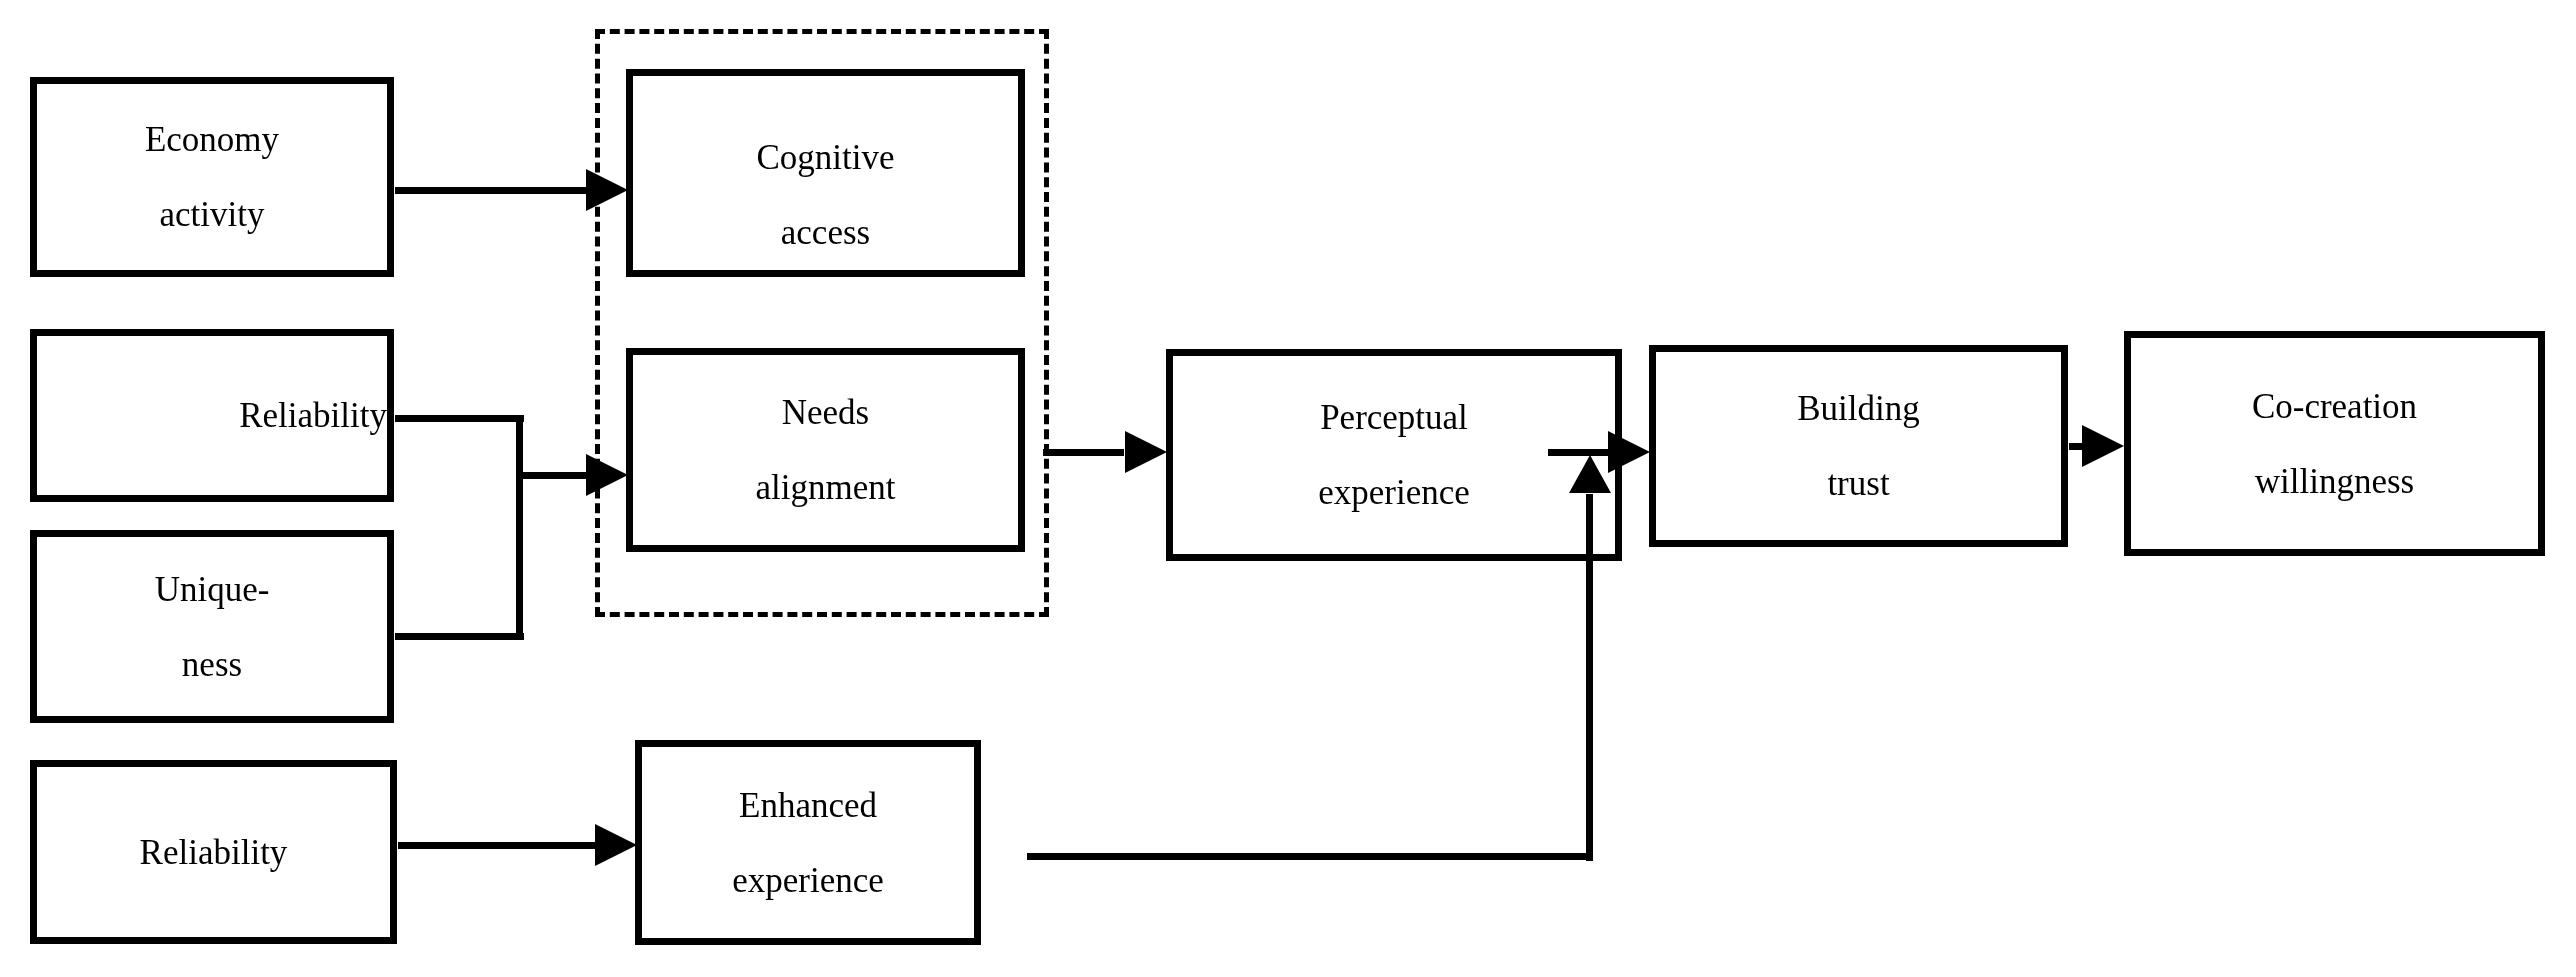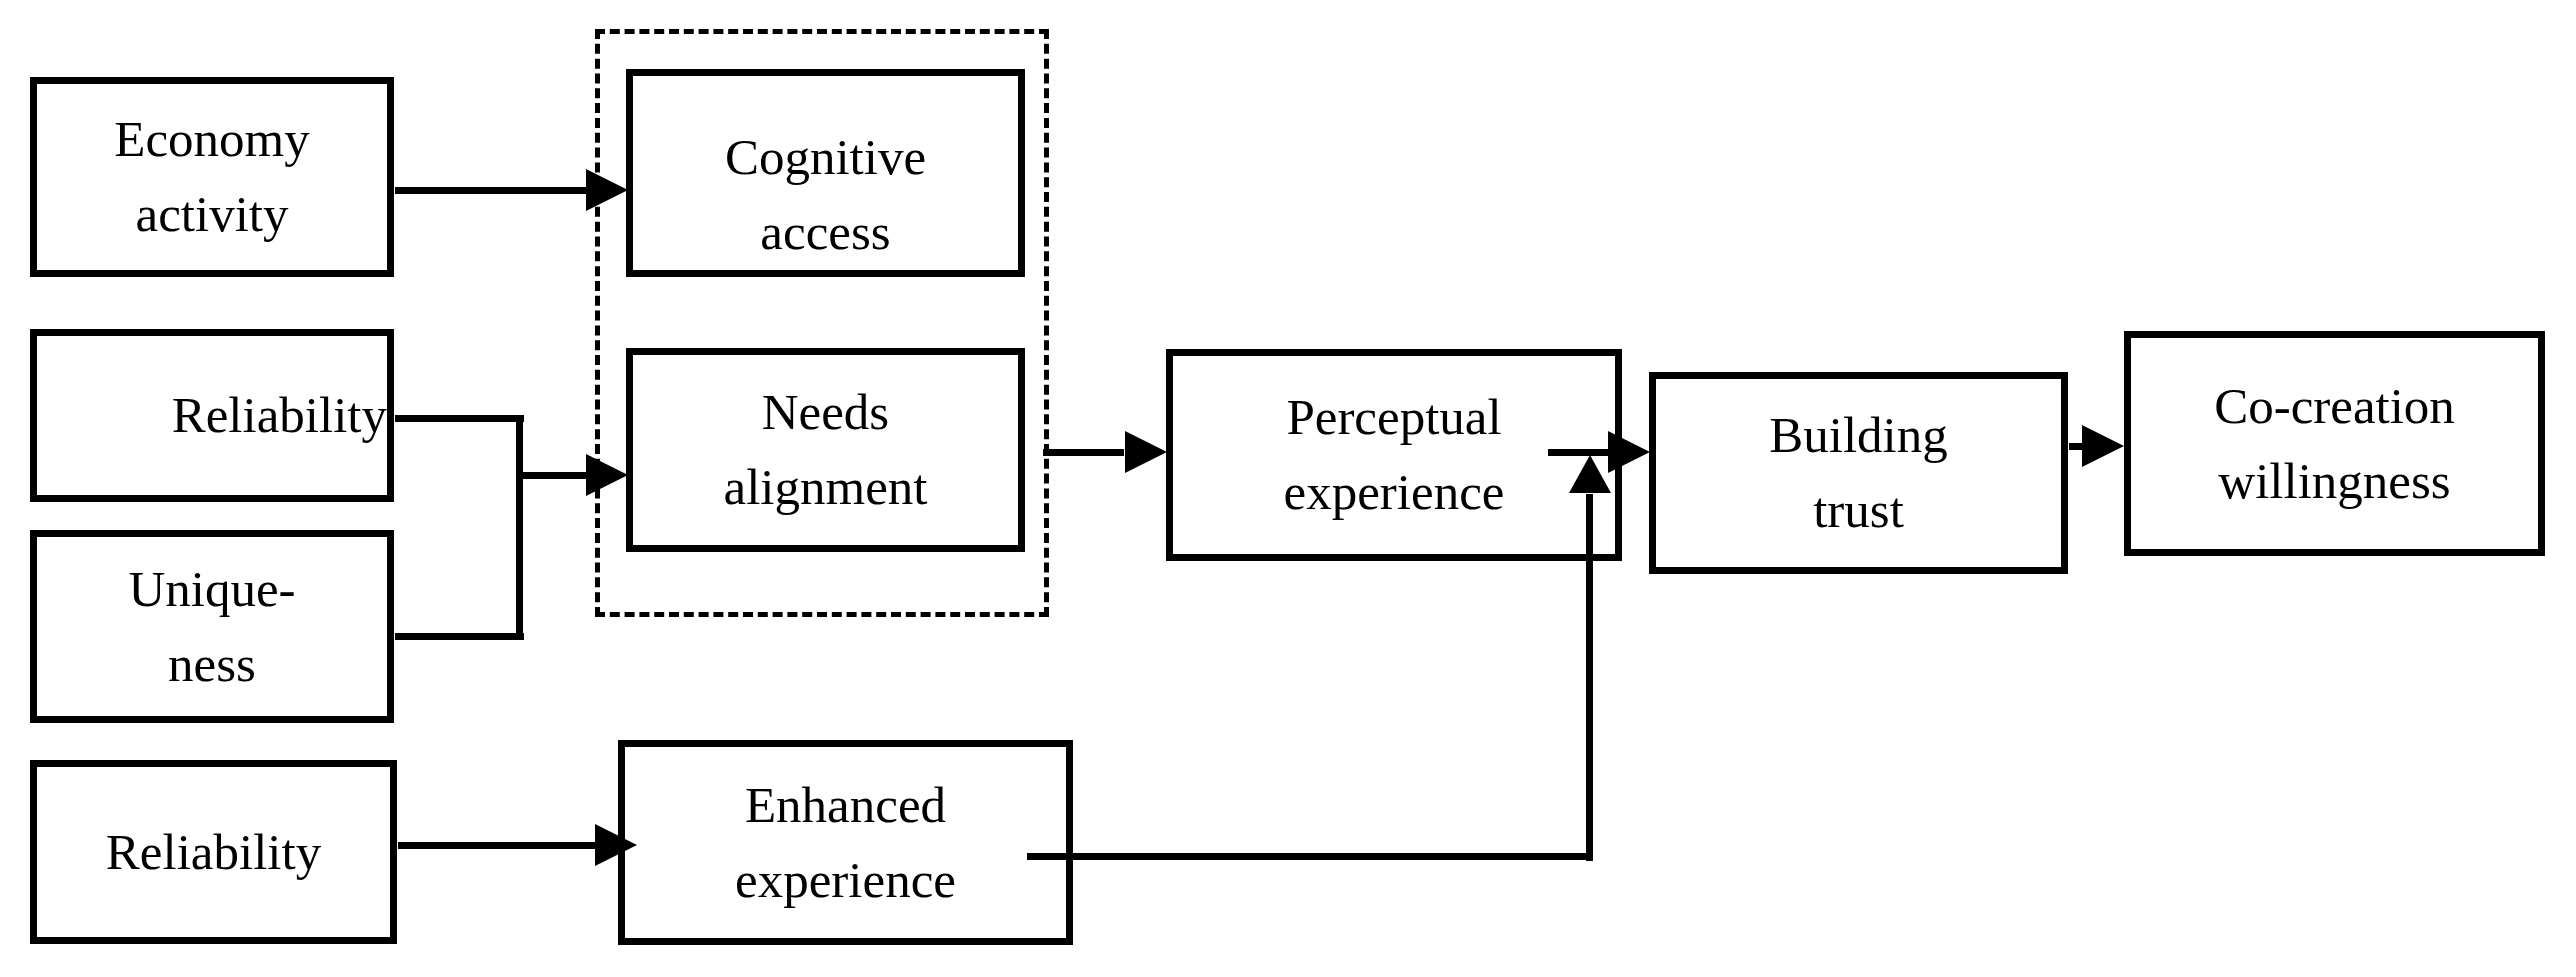--- a/index.html
+++ b/index.html
@@ -21,33 +21,33 @@
     box-sizing: border-box;
     border: 7.2px solid #000000;
     background: #ffffff;
     display: flex;
     align-items: center;
     justify-content: center;
   }
   .node-label {
     white-space: pre-line;
     text-align: center;
-    font-size: 51px;
+    font-size: 35px;
     line-height: 75px;
     color: #000000;
   }
   .n-economy     { left: 30px;   top: 77px;  width: 364px; height: 200px; }
   .n-reliability { left: 30px;   top: 329px; width: 364px; height: 173px; justify-content: flex-end; }
   .n-uniqueness  { left: 30px;   top: 530px; width: 364px; height: 193px; }
   .n-selectivity { left: 30px;   top: 760px; width: 367px; height: 184px; }
   .n-cognitive   { left: 626px;  top: 69px;  width: 399px; height: 208px; align-items: flex-end; }
   .n-needs       { left: 626px;  top: 348px; width: 399px; height: 204px; }
-  .n-enhanced    { left: 618px;  top: 740px; width: 455px; height: 205px; }
+  .n-enhanced    { left: 635px;  top: 740px; width: 346px; height: 205px; }
   .n-perceptual  { left: 1166px; top: 349px; width: 456px; height: 212px; }
-  .n-building    { left: 1649px; top: 345px; width: 419px; height: 202px; margin-top: 27px; }
+  .n-building    { left: 1649px; top: 345px; width: 419px; height: 202px; }
   .n-cocreation  { left: 2124px; top: 331px; width: 421px; height: 225px; justify-content: center; }
 
   
   .dotted-group {
     position: absolute;
     box-sizing: border-box;
     left: 595px; top: 29px; width: 454px; height: 588px;
     border: 5.6px dashed #000000;
     background: transparent;
   }

